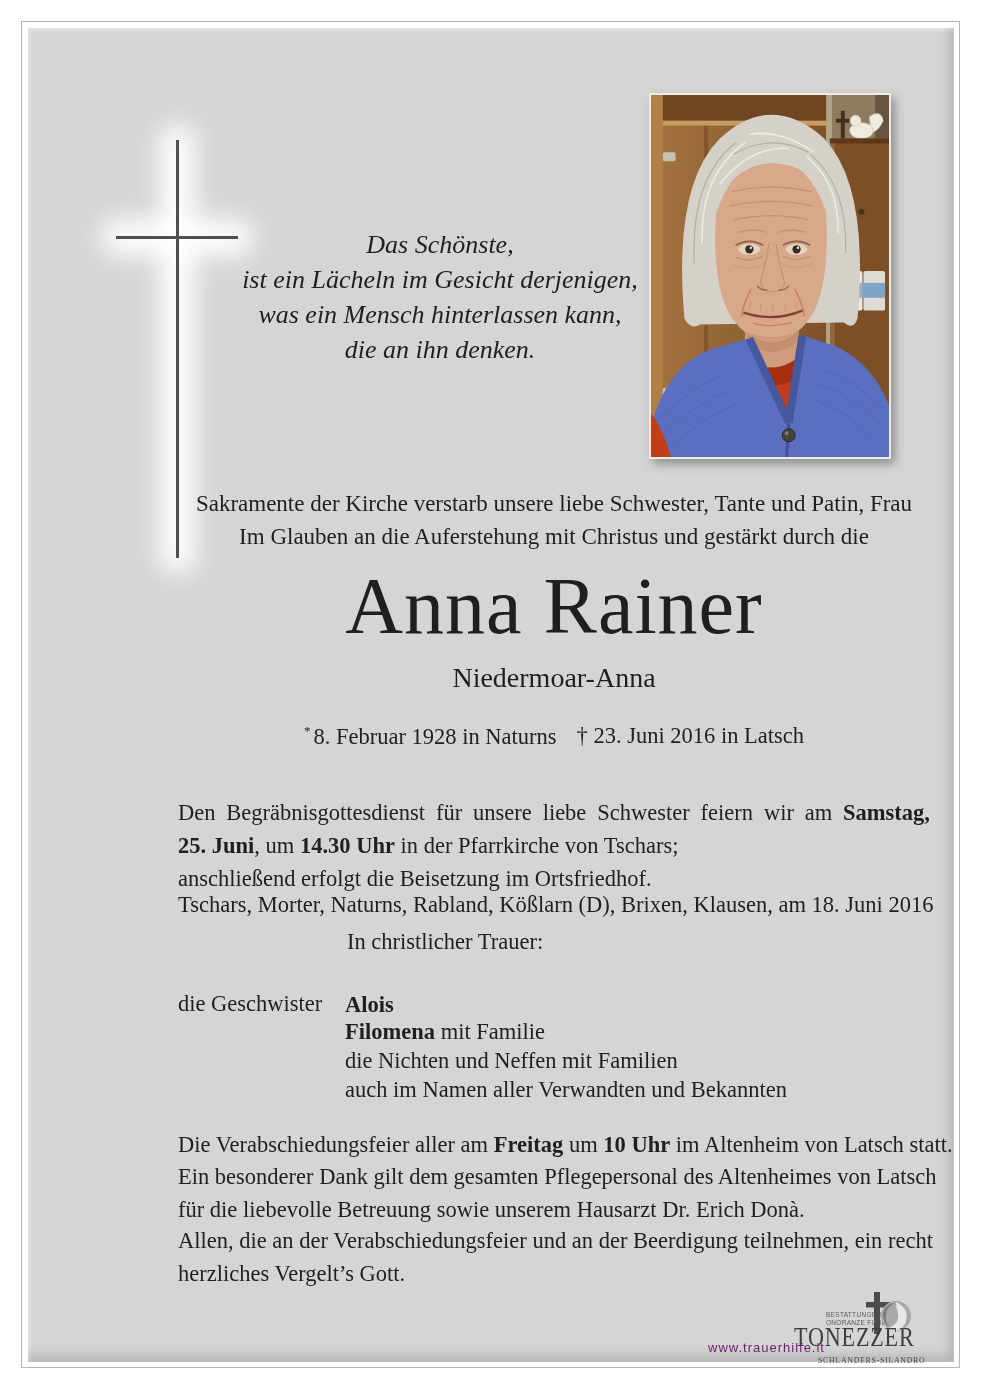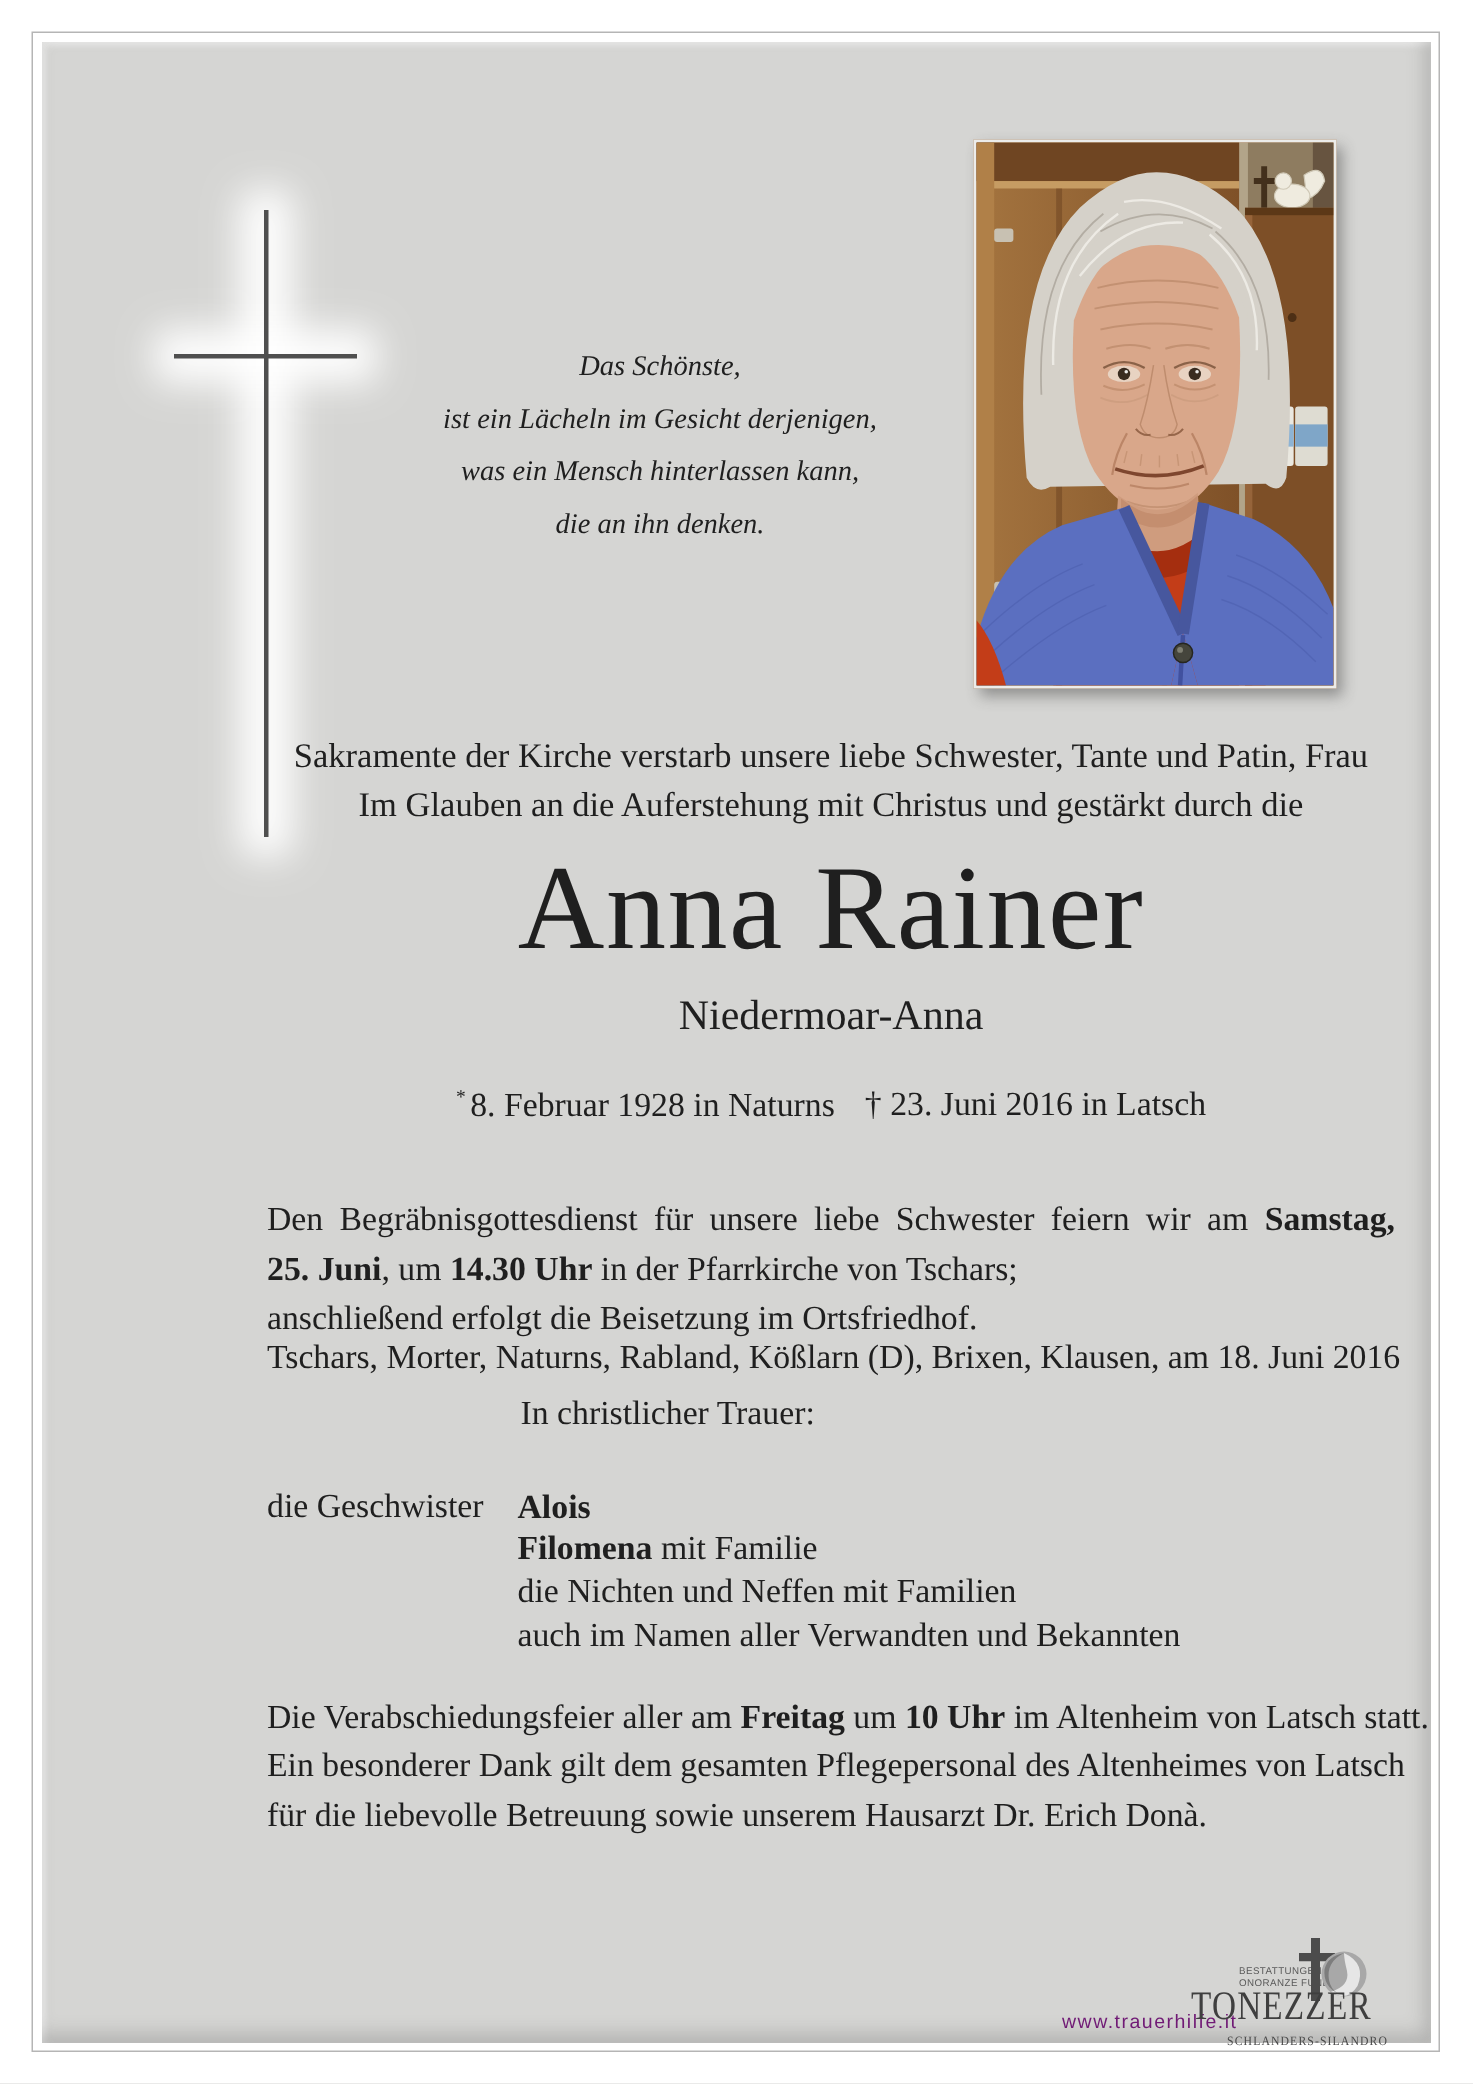--- a/index.html
+++ b/index.html
@@ -25,21 +25,21 @@
   
   .cross-glow { position:absolute; background:#ffffff; filter:blur(12px); opacity:0.95; border-radius:10px; }
   .glow-v { left:131px; top:98px; width:37px; height:446px; }
   .glow-h { left:74px; top:191px; width:150px; height:37px; }
   .cross-bar { position:absolute; background:#4f4f4f; }
   .bar-v { left:148px; top:112px; width:3px; height:418px; }
   .bar-h { left:88px; top:208px; width:122px; height:3px; }
 
   .quote {
     position:absolute; left:180px; top:199px; width:464px;
-    font-style:italic; font-size:19px; line-height:35px;
+    font-style:italic; font-size:26px; line-height:35px;
     text-align:center; white-space:nowrap;
   }
   .photo {
     position:absolute; left:621px; top:65px; width:242px; height:366px;
     border:2px solid #ececea;
     box-shadow: 4px 5px 9px rgba(60,60,60,0.45);
     background:#96663a;
   }
   .photo svg { display:block; width:100%; height:100%; }
 
@@ -243,20 +243,21 @@
     <div class="mourning-extra">
       <div>die Nichten und Neffen mit Familien</div>
       <div>auch im Namen aller Verwandten und Bekannten</div>
     </div>
   </div>
 
   <div class="col para farewell"><span>Die Verabschiedungsfeier aller am </span><b>Freitag</b><span> um </span><b>10 Uhr</b><span> im Altenheim von Latsch statt.</span></div>
 
   <div class="col para thanks">Ein besonderer Dank gilt dem gesamten Pflegepersonal des Altenheimes von Latsch für die liebevolle Betreuung sowie unserem Hausarzt Dr. Erich Donà.</div>
 
+  <div class="col para closing">Allen, die an der Verabschiedungsfeier und an der Beerdigung teilnehmen, ein recht herzliches Vergelt’s Gott.</div>
 
   <div class="website">www.trauerhilfe.it</div>
   <div class="logo-tiny">
     <div>BESTATTUNGEN-</div>
     <div>ONORANZE FUNEBRI</div>
   </div>
   <svg class="logo-mark" viewBox="0 0 48 48">
     <rect x="8" y="2" width="6" height="42" fill="#4c4c4c"></rect>
     <rect x="0" y="12" width="24" height="5.5" fill="#4c4c4c"></rect>
     <circle cx="30" cy="26" r="15" fill="#a8a8a8"></circle>

